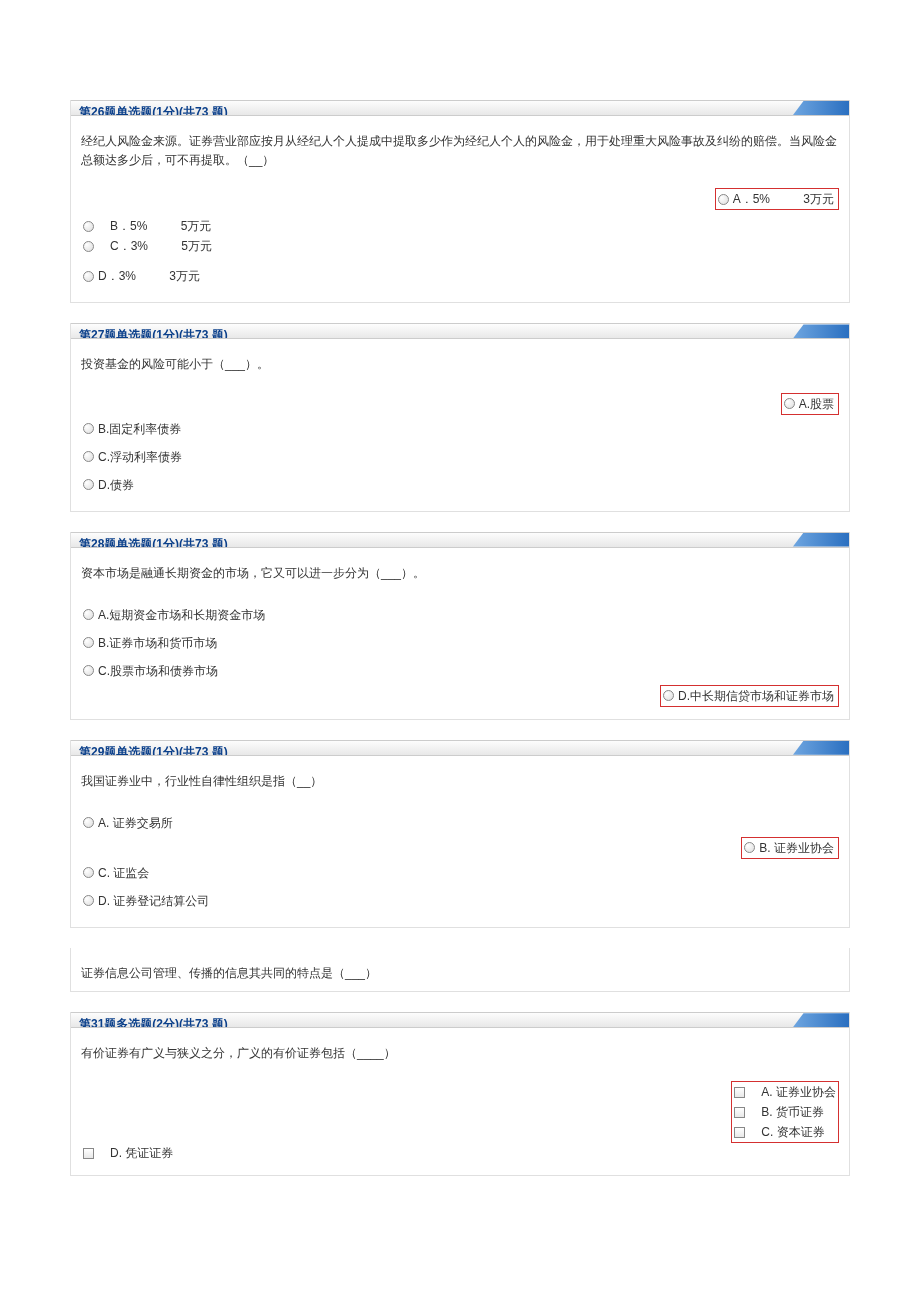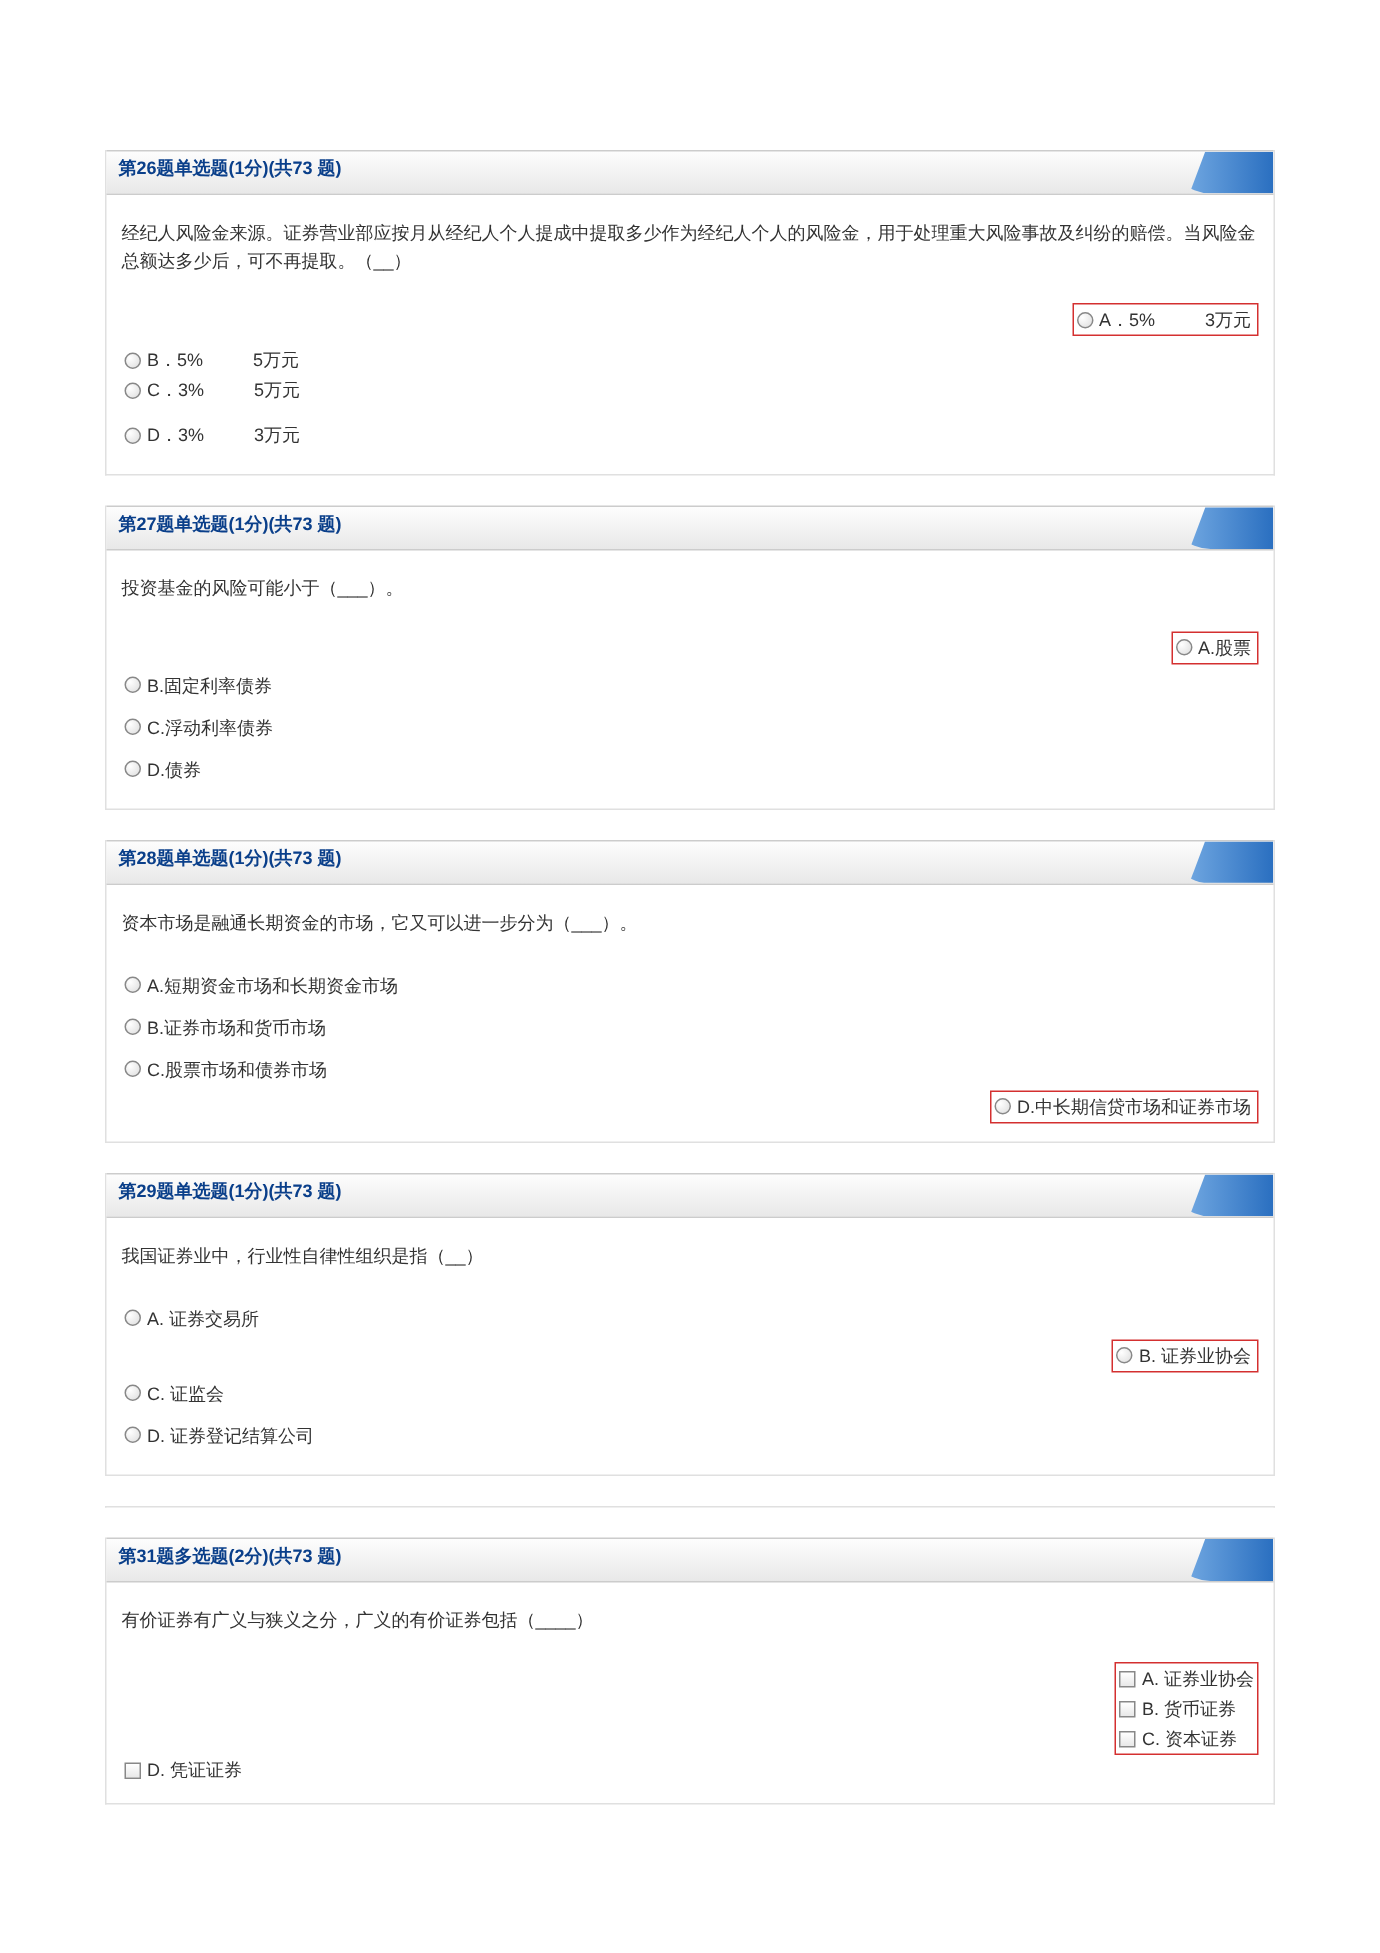--- a/index.html
+++ b/index.html
@@ -17,21 +17,21 @@
     }
     .question-header {
       position: relative;
       background: linear-gradient(to bottom, #fdfdfd 0%, #e8e8e8 100%);
       border-top: 1px solid #ccc;
       border-bottom: 1px solid #ccc;
       padding: 3px 8px;
       font-weight: bold;
       color: #0a3f8a;
       overflow: hidden;
-      height: 30px;
+      height: 16px;
       line-height: 16px;
     }
     .header-stripe {
       position: absolute;
       right: 0;
       top: 0;
       width: 70px;
       height: 100%;
       background: linear-gradient(to right, #7fb3e8 0%, #2a6fc0 100%);
       clip-path: polygon(20% 100%, 100% 100%, 100% 0%, 35% 0%);
@@ -57,20 +57,21 @@
       text-align: right;
     }
     .option-item {
       display: flex;
       align-items: center;
       padding: 5px 2px;
       line-height: 1.5;
     }
     .option-item.tight {
       padding: 1px 2px;
+      gap: 12px;
     }
     .radio-icon, .check-icon {
       flex-shrink: 0;
       margin-right: 4px;
     }
     .radio-icon {
       width: 11px;
       height: 11px;
       border: 1px solid #888;
       border-radius: 50%;
@@ -165,20 +166,21 @@
           <span class="option-label">B. 证券业协会</span>
         </div><div class="option-item">
           <span class="radio-icon"></span>
           <span class="option-label">C. 证监会</span>
         </div><div class="option-item">
           <span class="radio-icon"></span>
           <span class="option-label">D. 证券登记结算公司</span>
         </div></div>
     </div>
     <div class="question-block">
+      <div class="question-text">证券信息公司管理、传播的信息其共同的特点是（___）</div>
     </div>
     <div class="question-block">
       <div class="question-header"><span>第31题多选题(2分)(共73 题)</span><div class="header-stripe"></div></div>
       <div class="question-text">有价证券有广义与狭义之分，广义的有价证券包括（____）</div>
       <div class="options"><div class="highlighted-wrap"><div class="option-item tight">
             <span class="check-icon"></span>
             <span class="option-label">A. 证券业协会</span>
           </div><div class="option-item tight">
             <span class="check-icon"></span>
             <span class="option-label">B. 货币证券</span>

